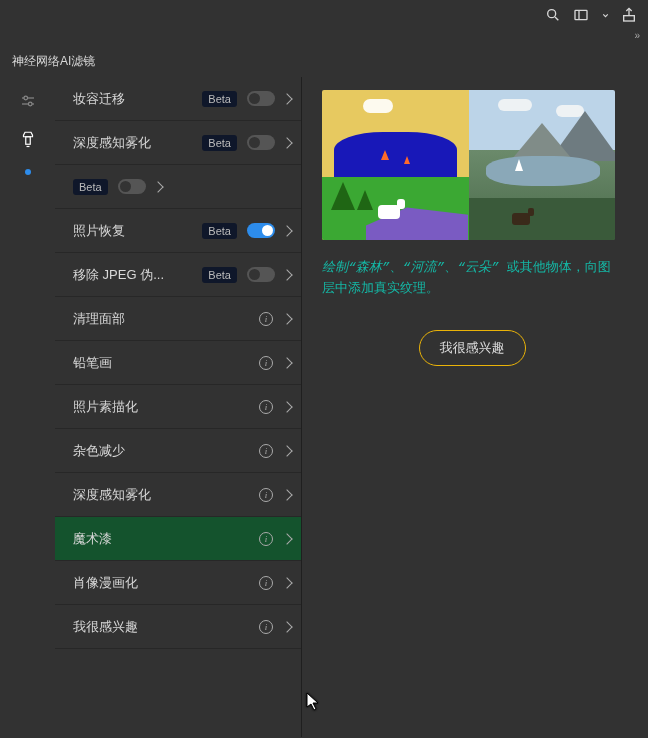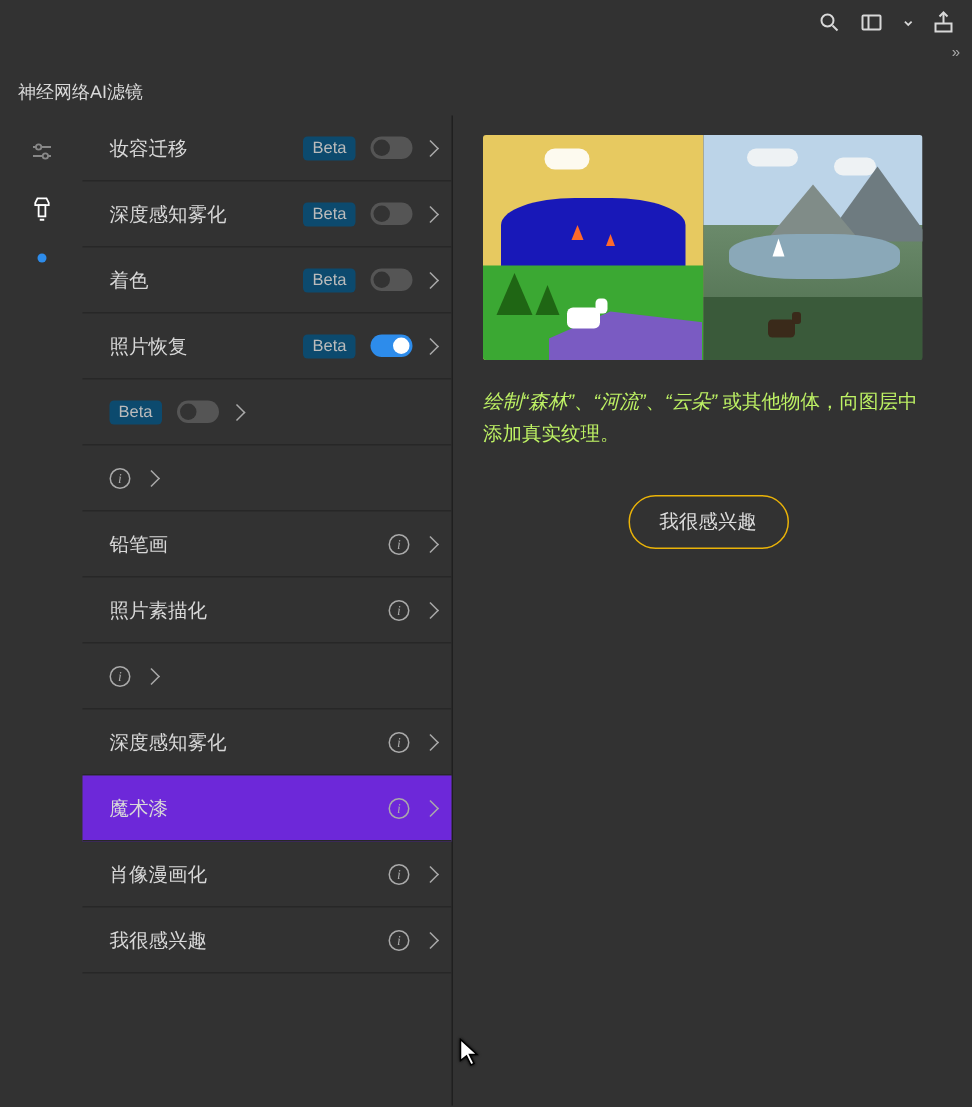--- a/index.html
+++ b/index.html
@@ -37,24 +37,24 @@
     border-right:1px solid #1f1f1f;
     height:660px;
   }
   .filter-item {
     height:44px; display:flex; align-items:center;
     border-bottom:1px solid #272727;
     padding:0 10px 0 18px;
     cursor:pointer;
     position:relative;
   }
-  .filter-item.selected { background:#6d28d9; }
+  .filter-item.selected { background:#14532d; }
   .filter-item .label { flex:1; font-size:13px; color:#d8d8d8; }
   .filter-item .beta {
-    background:#0c4a6e; color:#bbb; font-size:11px;
+    background:#0f172a; color:#bbb; font-size:11px;
     padding:2px 6px; border-radius:3px; margin-right:10px;
   }
   .toggle {
     width:28px; height:15px; border-radius:8px; background:#555;
     position:relative; margin-right:8px;
   }
   .toggle::after {
     content:""; position:absolute; width:11px; height:11px; border-radius:50%;
     background:#333; top:2px; left:2px;
   }
@@ -89,21 +89,21 @@
   .preview-right .mtn { position:absolute; left:55%; top:14%; width:0; height:0; border-left:36px solid transparent; border-right:36px solid transparent; border-bottom:50px solid #6e7b80;}
   .preview-right .mtn2 { position:absolute; left:30%; top:22%; width:0; height:0; border-left:30px solid transparent; border-right:30px solid transparent; border-bottom:36px solid #808c88;}
   .preview-right .lake2 { position:absolute; left:12%; top:44%; width:78%; height:20%; background:#8aa8b8; border-radius:40%;}
   .preview-right .cloud { position:absolute; left:20%; top:6%; width:34px; height:12px; background:#eef2f4; border-radius:10px;}
   .preview-right .cloud.c2 { left:60%; top:10%; width:28px;}
   .preview-right .sail { position:absolute; left:32%; top:46%; width:0; height:0; border-left:4px solid transparent; border-right:4px solid transparent; border-bottom:12px solid #fff;}
   .preview-right .fg { position:absolute; left:0; bottom:0; width:100%; height:28%; background:#3a5a3a;}
   .preview-right .horsep { position:absolute; left:30%; bottom:10%; width:18px; height:12px; background:#3a2a1a; border-radius:3px;}
   .preview-right .horsep::before { content:""; position:absolute; right:-4px; top:-5px; width:6px; height:8px; background:#3a2a1a; border-radius:2px;}
   .desc {
-    margin-top:18px; font-size:13px; line-height:1.6; color:#bef264;
+    margin-top:18px; font-size:13px; line-height:1.6; color:#14b8a6;font-family:Liberation Mono, monospace;
   }
   .desc .em { font-style:italic; }
   .interest-btn {
     margin:30px auto 0; display:block;
     padding:8px 20px; border:1px solid #eab308; border-radius:20px;
     background:transparent; color:#ddd; font-size:13px; cursor:pointer;
   }
   .cursor {
     position:absolute; left:306px; top:692px; width:16px; height:20px;
     pointer-events:none;
@@ -169,51 +169,53 @@
       <span class="toggle"></span>
       <span class="chevron"></span>
     </div>
     <div class="filter-item">
       <span class="label">深度感知雾化</span>
       <span class="beta">Beta</span>
       <span class="toggle"></span>
       <span class="chevron"></span>
     </div>
     <div class="filter-item">
-      <span class="label">着色</span>
       <span class="beta">Beta</span>
       <span class="toggle"></span>
       <span class="chevron"></span>
     </div>
     <div class="filter-item">
       <span class="label">照片恢复</span>
       <span class="beta">Beta</span>
       <span class="toggle on"></span>
       <span class="chevron"></span>
     </div>
     <div class="filter-item">
-      <span class="beta">Beta</span>
-      <span class="toggle"></span>
-      <span class="chevron"></span>
-    </div>
-    <div class="filter-item">
+      <span class="label">移除 JPEG 伪...</span>
+      <span class="beta">Beta</span>
+      <span class="toggle"></span>
+      <span class="chevron"></span>
+    </div>
+    <div class="filter-item">
+      <span class="label">清理面部</span>
       <span class="info-icon">i</span>
       <span class="chevron"></span>
     </div>
     <div class="filter-item">
       <span class="label">铅笔画</span>
       <span class="info-icon">i</span>
       <span class="chevron"></span>
     </div>
     <div class="filter-item">
       <span class="label">照片素描化</span>
       <span class="info-icon">i</span>
       <span class="chevron"></span>
     </div>
     <div class="filter-item">
+      <span class="label">杂色减少</span>
       <span class="info-icon">i</span>
       <span class="chevron"></span>
     </div>
     <div class="filter-item">
       <span class="label">深度感知雾化</span>
       <span class="info-icon">i</span>
       <span class="chevron"></span>
     </div>
     <div class="filter-item selected">
       <span class="label">魔术漆</span>

